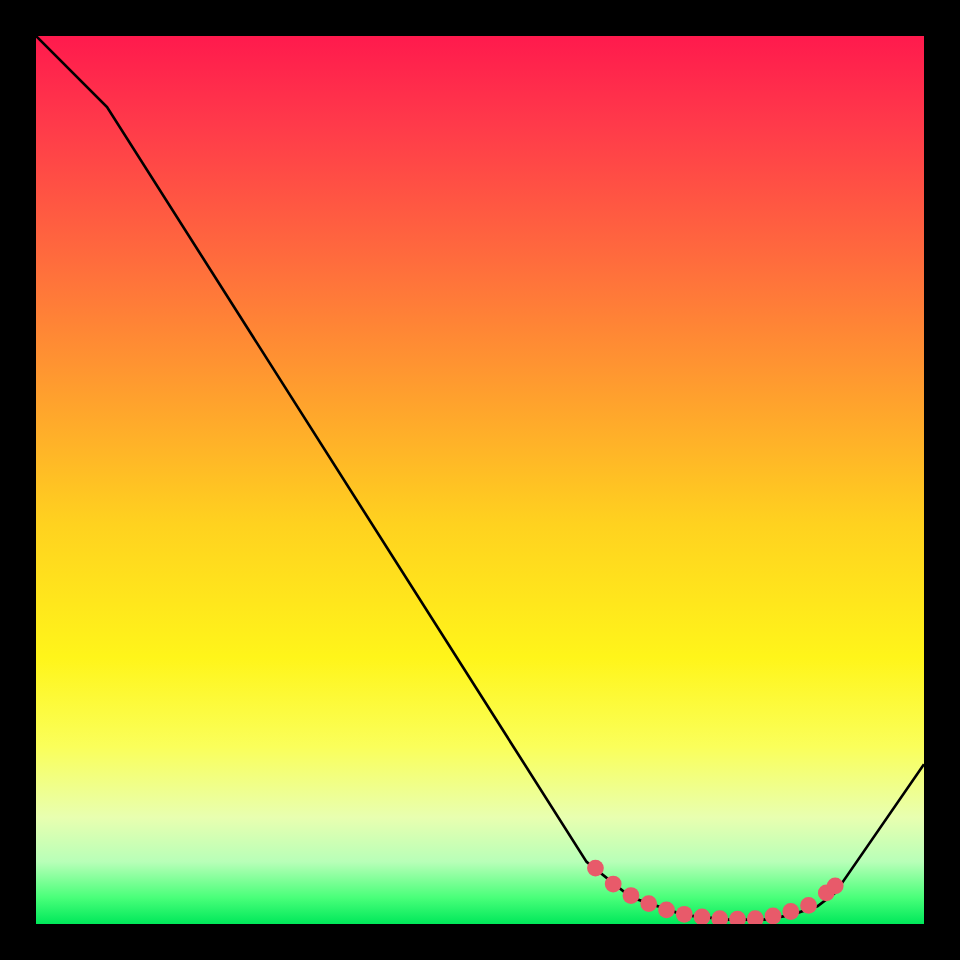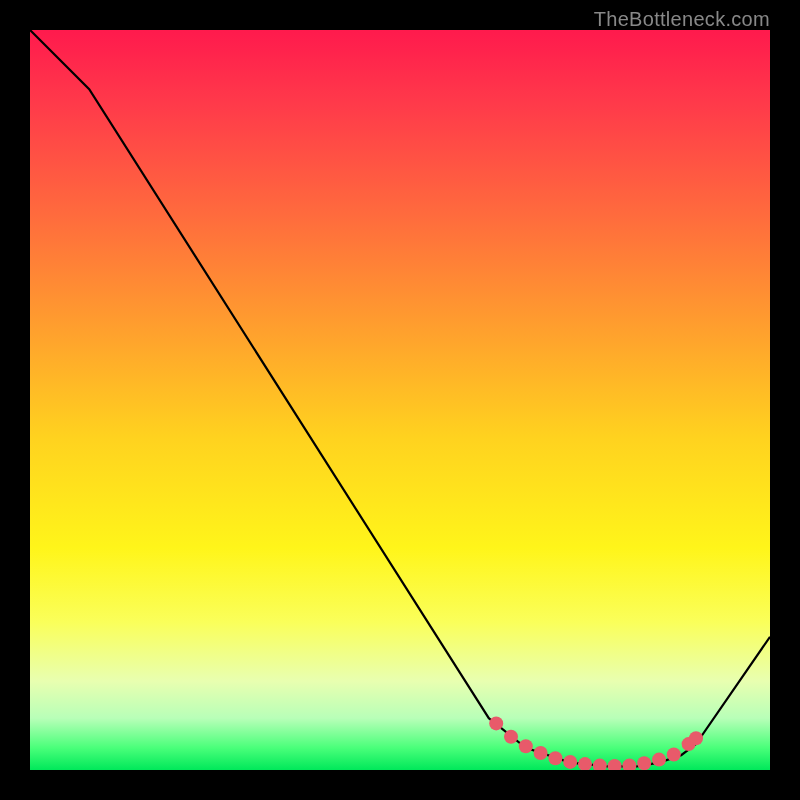--- a/index.html
+++ b/index.html
@@ -26,21 +26,20 @@
     position: absolute; top: 8px; right: 30px;
     color: #888; font-size: 20px; font-weight: 500;
     letter-spacing: 0.3px;
   }
   svg.curve { position: absolute; top: 0; left: 0; width: 100%; height: 100%; }
 </style>
 </head>
 <body>
 
 <div class="frame">
-  <div class="watermark">TheBottleneck.com</div>
   <div class="plot-area">
     <div class="gradient-bg"></div>
     <svg class="curve" viewBox="0 0 740 740" preserveAspectRatio="none">
       <path id="curve-path" fill="none" stroke="#000000" stroke-width="2.2" d="M0.0 0.0 L59.2 59.2 L458.8 688.2 L495.8 717.8 L540.2 732.6 L577.2 736.3 L606.8 736.3 L629.0 732.6 L651.2 725.2 L666.0 714.1 L740.0 606.8 "></path>
       <g id="marker-group">
           <circle cx="466.2" cy="693.4" r="7" fill="#e85a6a"></circle>
           <circle cx="481.0" cy="706.7" r="7" fill="#e85a6a"></circle>
           <circle cx="495.8" cy="716.3" r="7" fill="#e85a6a"></circle>
           <circle cx="510.6" cy="723.0" r="7" fill="#e85a6a"></circle>
           <circle cx="525.4" cy="728.2" r="7" fill="#e85a6a"></circle>

